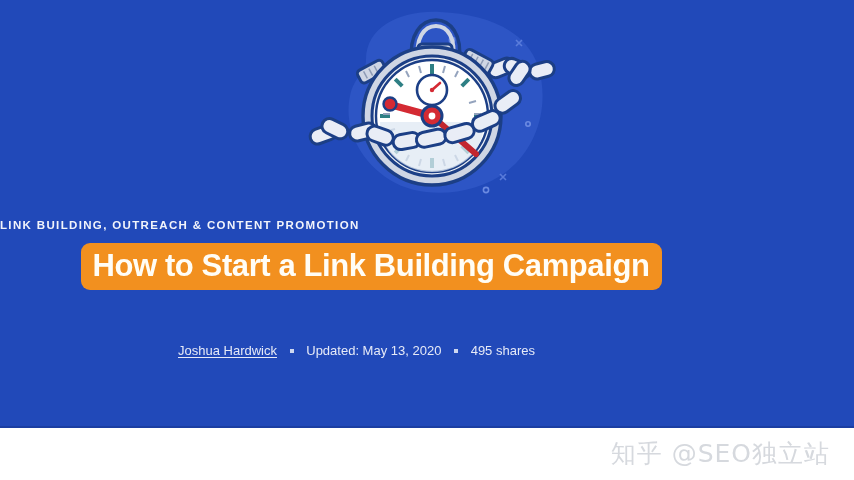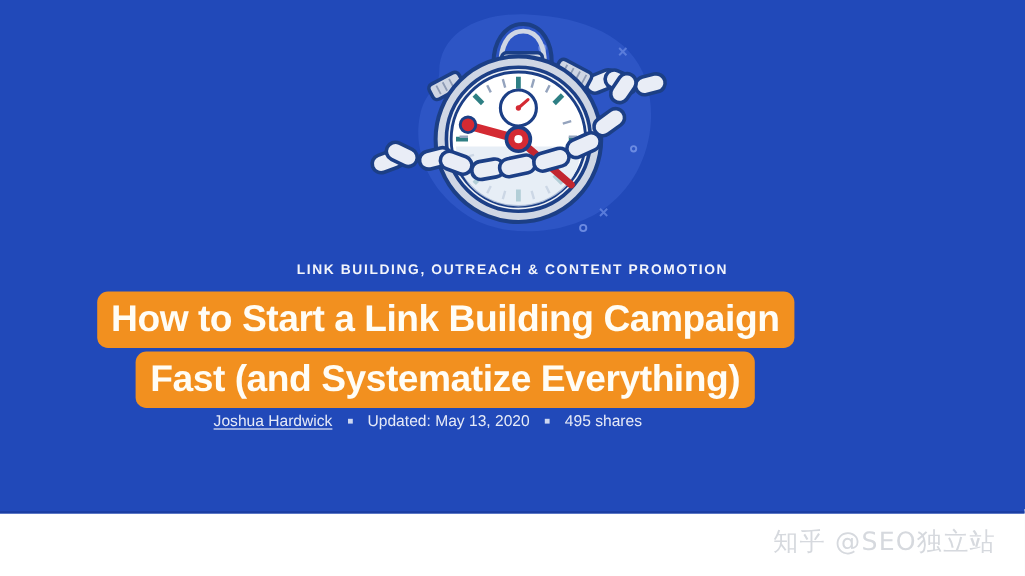--- a/index.html
+++ b/index.html
@@ -52,21 +52,21 @@
     height: 206px;
   }
   .illustration svg { display: block; }
 
   
   .kicker {
     position: absolute;
     left: 0;
     top: 219px;
     width: 854px;
-    text-align: center;
+    text-align: left;
     color: #f2f4fb;
     font-size: 11.5px;
     font-weight: bold;
     letter-spacing: 1.35px;
     text-transform: uppercase;
     white-space: nowrap;
   }
 
   
   .title-block {
@@ -119,21 +119,21 @@
     vertical-align: middle;
   }
   .byline .meta { color: #e6eaf7; }
 
   
   .watermark {
     position: absolute;
     right: 24px;
     top: 437px;
     color: #d6d9de;
-    font-size: 21px;
+    font-size: 25px;
     font-family: "DejaVu Sans", sans-serif;
     letter-spacing: 1px;
     white-space: nowrap;
   }
 </style>
 </head>
 <body>
 
 <div id="page">
 
@@ -293,23 +293,20 @@
         </g>
       </svg>
     </div>
 
     <div class="kicker">LINK BUILDING, OUTREACH &amp; CONTENT PROMOTION</div>
 
     <div class="title-block">
       <span class="title-line">
         <span class="hl">How to Start a Link Building Campaign</span>
       </span>
-      <span class="title-line">
-        <span class="hl">Fast (and Systematize Everything)</span>
-      </span>
     </div>
 
     <div class="byline">
       <span class="author">Joshua Hardwick</span>
       <span class="sep"></span>
       <span class="meta">Updated: May 13, 2020</span>
       <span class="sep"></span>
       <span class="meta">495 shares</span>
     </div>
 

